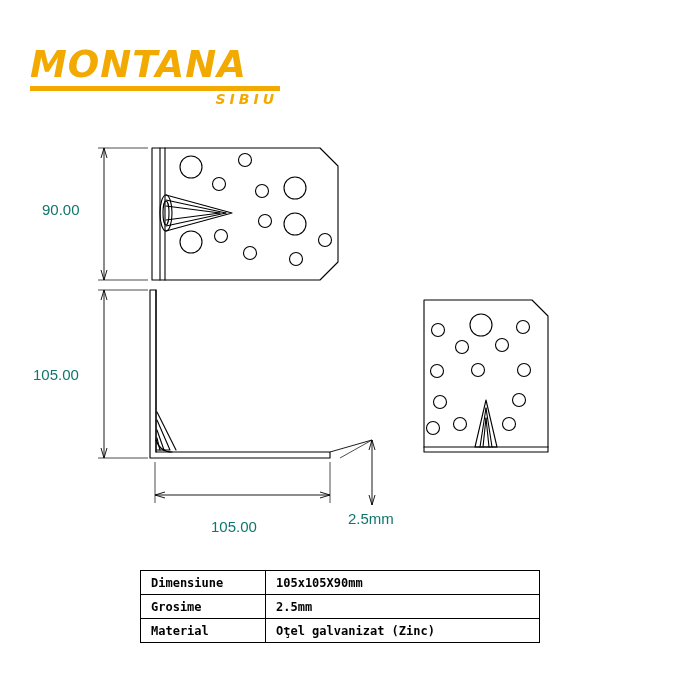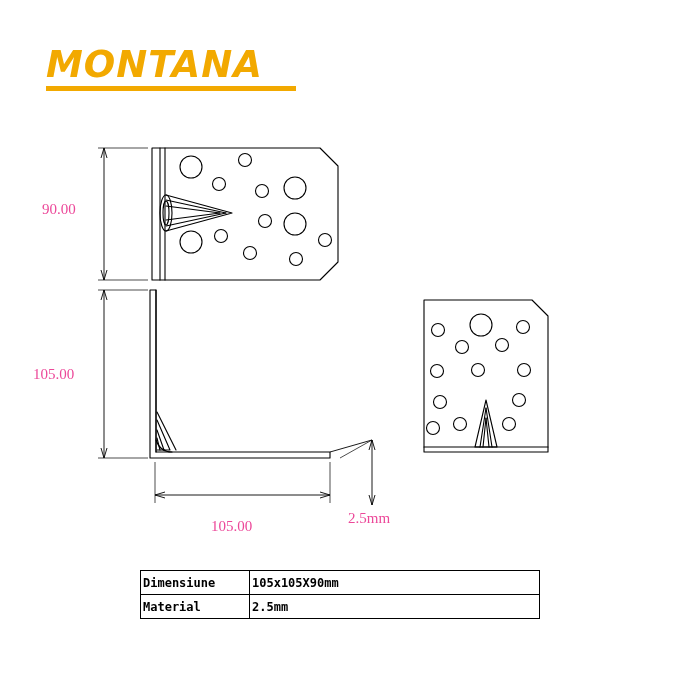--- a/index.html
+++ b/index.html
@@ -12,21 +12,21 @@
     height: 700px;
     position: relative;
     font-family: "DejaVu Sans Mono", monospace;
     color: #000000;
     overflow: hidden;
   }
 
   
   #logo {
     position: absolute;
-    left: 46px;
+    left: 30px;
     top: 46px;
     width: 260px;
     height: 56px;
   }
   #logo .logo-text {
     font-family: "DejaVu Sans", sans-serif;
     font-weight: bold;
     font-style: italic;
     font-size: 37px;
     letter-spacing: 1px;
@@ -58,61 +58,62 @@
     position: absolute;
     left: 0;
     top: 0;
     width: 700px;
     height: 700px;
   }
 
   
   .dim-label {
     position: absolute;
-    font-family: Liberation Serif, serif;
+    font-family: Liberation Sans, sans-serif;
     font-size: 15px;
-    color: #ec4899;
+    color: #0f766e;
     white-space: nowrap;
   }
   #dim-90 { left: 42px; top: 201px; }
   #dim-105v { left: 33px; top: 366px; }
   #dim-105h { left: 211px; top: 518px; }
   #dim-thickness { left: 348px; top: 510px; }
 
   
   #spec-table {
     position: absolute;
     left: 140px;
     top: 570px;
     width: 400px;
     border-collapse: collapse;
     font-family: "DejaVu Sans Mono", monospace;
     font-size: 12px;
   }
   #spec-table td {
     border: 1px solid #000;
-    padding: 4px 2px;
+    padding: 4px 10px;
     height: 15px;
     vertical-align: middle;
     margin-top: 40px;
   }
   #spec-table td.key {
     width: 104px;
     font-weight: bold;
   }
   #spec-table td.val {
     font-weight: bold;
   }
 </style>
 </head>
 <body>
 
 <div id="logo">
   <div class="logo-text">MONTANA</div>
   <div class="logo-bar"></div>
+  <div class="logo-sub">SIBIU</div>
 </div>
 
 <svg id="drawing" viewBox="0 0 700 700" xmlns="http://www.w3.org/2000/svg">
 
   <g fill="none" stroke="#000" stroke-width="1.1" stroke-linejoin="round" stroke-linecap="round">
 
     <g>
 
       <path d="M152,148 L320,148 L338,166 L338,262 L320,280 L152,280 Z"></path>
 
@@ -217,17 +218,21 @@
 <div class="dim-label" id="dim-105h">105.00</div>
 <div class="dim-label" id="dim-thickness">2.5mm</div>
 
 <table id="spec-table">
   <tbody>
     <tr>
       <td class="key">Dimensiune</td>
       <td class="val">105x105X90mm</td>
     </tr>
     <tr>
+      <td class="key">Grosime</td>
+      <td class="val">2.5mm</td>
+    </tr>
+    <tr>
       <td class="key">Material</td>
-      <td class="val">2.5mm</td>
+      <td class="val">Oţel galvanizat (Zinc)</td>
     </tr>
   </tbody>
 </table>
 
 </body></html>

